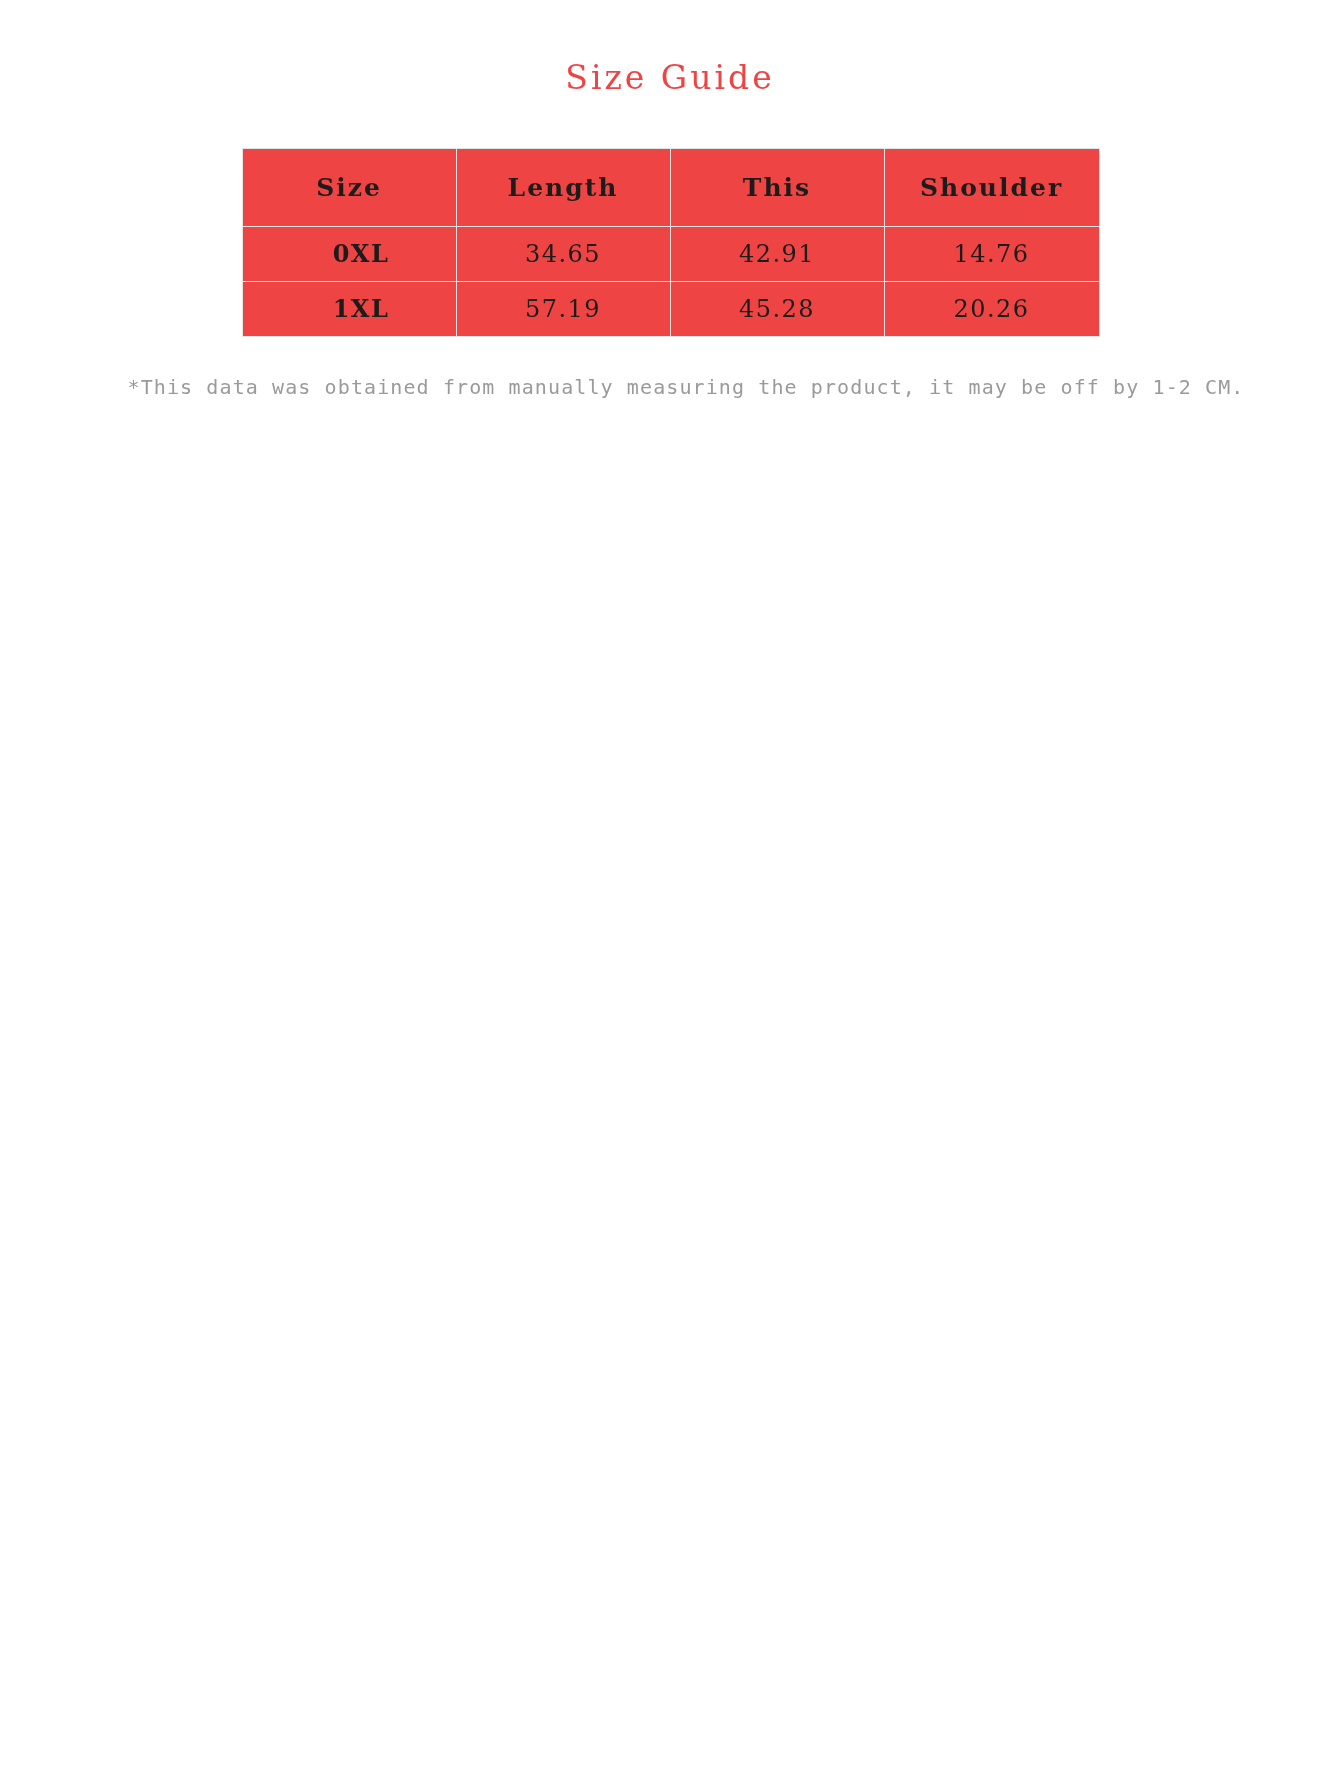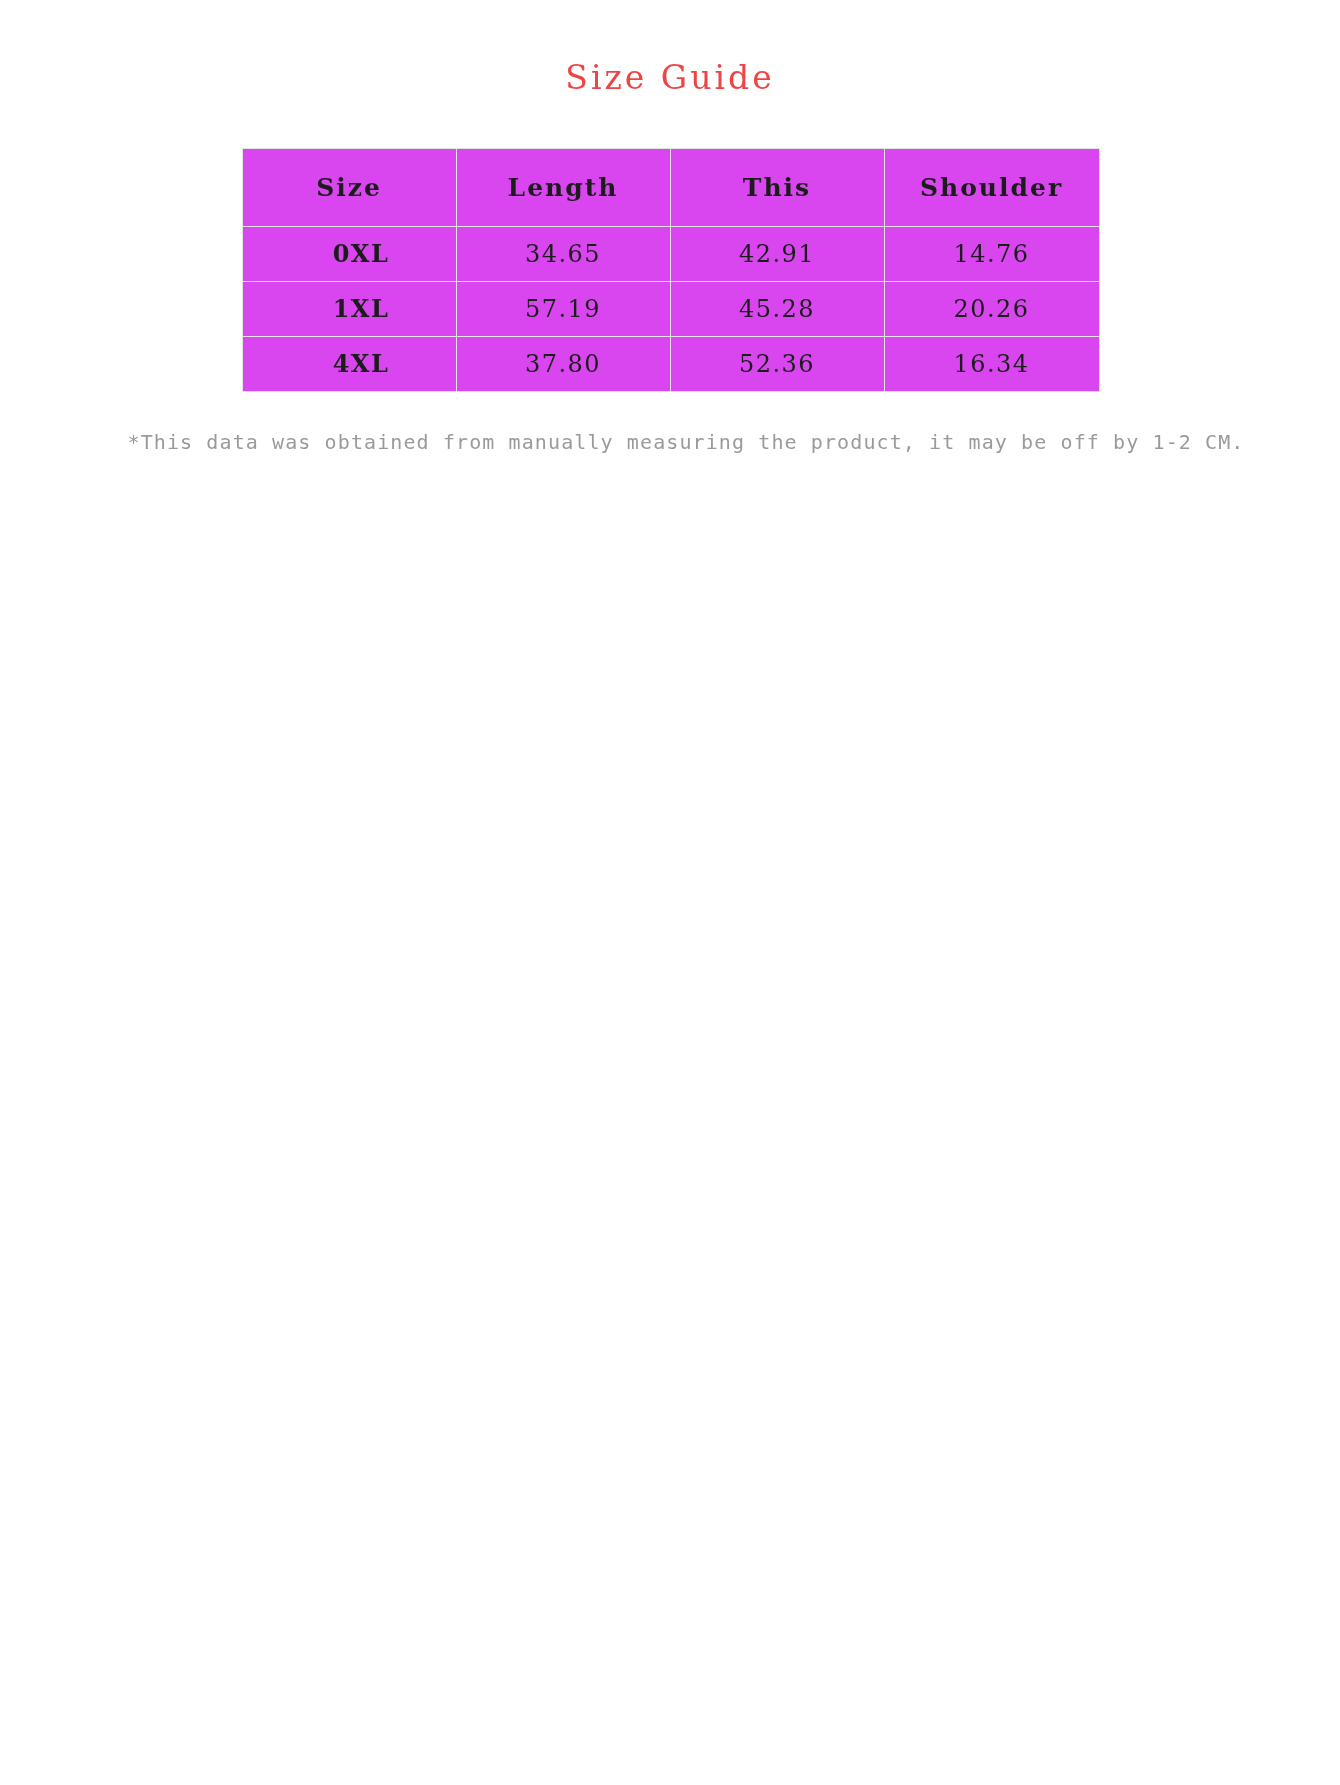--- a/index.html
+++ b/index.html
@@ -38,21 +38,21 @@
   .table-wrap {
     margin: 0 auto;
     padding-top: 50px;
     width: 857px;
   }
 
   table.size-table {
     width: 857px;
     border-collapse: collapse;
     table-layout: fixed;
-    background: #d946ef;
+    background: #ef4444;
   }
 
   table.size-table th,
   table.size-table td {
     border: 1px solid #e3e3e3;
     text-align: center;
     vertical-align: middle;
     font-family: "DejaVu Serif", "Liberation Serif", serif;
     color: #1c1c1c;
     letter-spacing: 1.5px;
@@ -123,25 +123,19 @@
           <td>34.65</td>
           <td>42.91</td>
           <td>14.76</td>
         </tr>
         <tr>
           <td class="size-cell">1XL</td>
           <td>57.19</td>
           <td>45.28</td>
           <td>20.26</td>
         </tr>
-        <tr>
-          <td class="size-cell">4XL</td>
-          <td>37.80</td>
-          <td>52.36</td>
-          <td>16.34</td>
-        </tr>
       </tbody>
     </table>
   </div>
 
   <p class="footnote">*This data was obtained from manually measuring the product, it may be off by 1-2 CM.</p>
 
 </div>
 
 </body></html>

